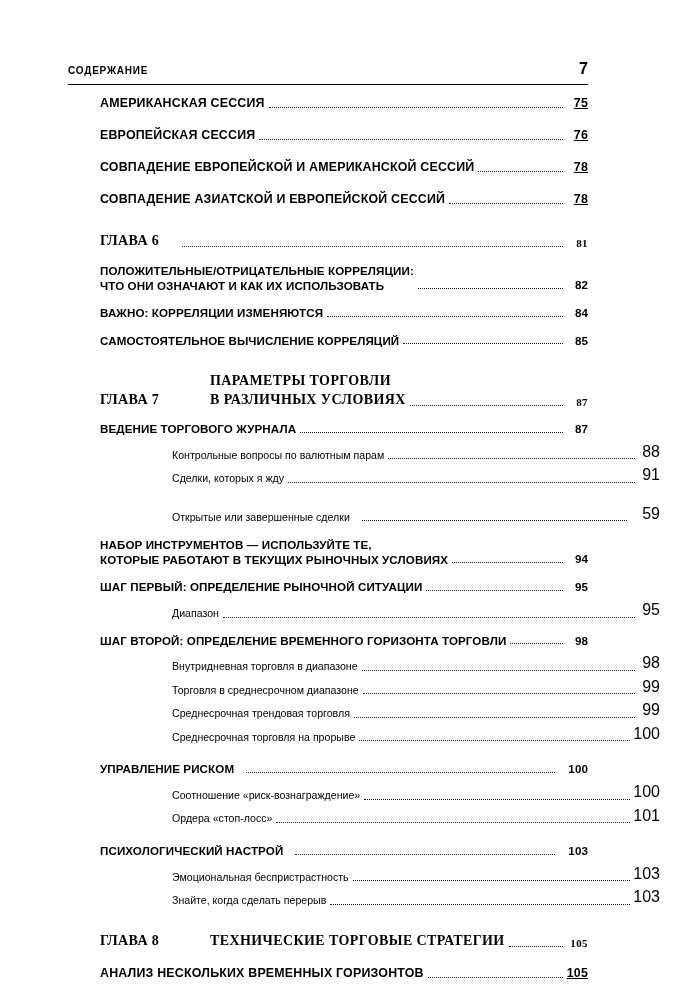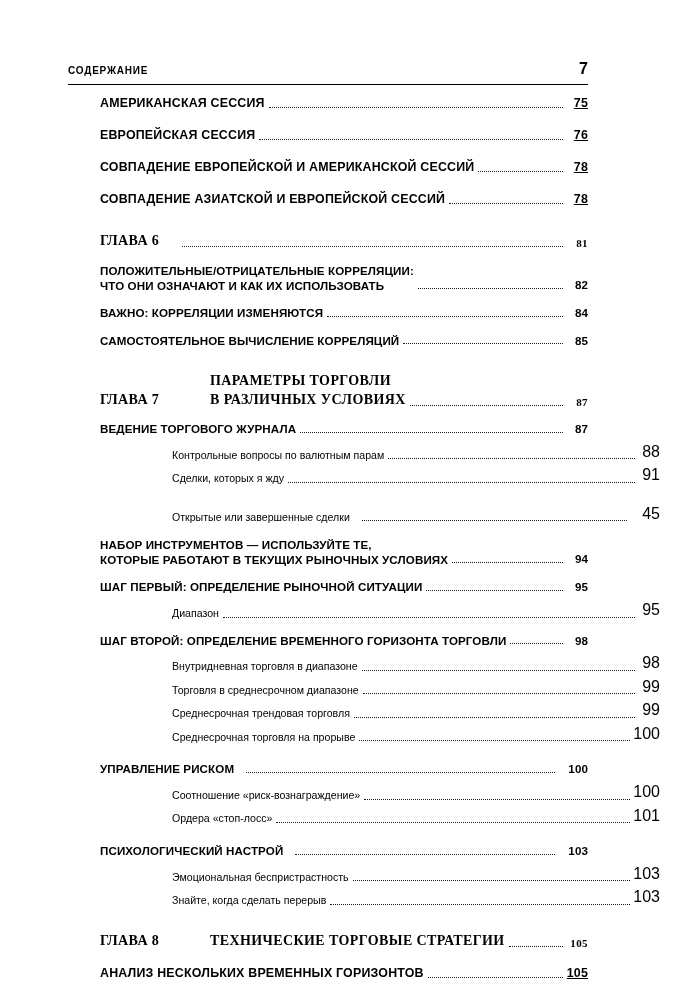--- a/index.html
+++ b/index.html
@@ -202,21 +202,21 @@
           <span class="pg">88</span>
         </div>
         <div class="row lvl-sub tight">
           <span class="txt">Сделки, которых я жду</span>
           <span class="dots"></span>
           <span class="pg">91</span>
         </div>
         <div class="row lvl-sub gap-md tight">
           <span class="txt">Открытые или завершенные сделки</span>
           <span class="dots"></span>
-          <span class="pg">45</span>
+          <span class="pg">59</span>
         </div>
         <div class="row lvl-section multiline">
           <span class="txt">НАБОР ИНСТРУМЕНТОВ — ИСПОЛЬЗУЙТЕ ТЕ,
 КОТОРЫЕ РАБОТАЮТ В ТЕКУЩИХ РЫНОЧНЫХ УСЛОВИЯХ</span>
           <span class="dots"></span>
           <span class="pg">94</span>
         </div>
         <div class="row lvl-section">
           <span class="txt">ШАГ ПЕРВЫЙ: ОПРЕДЕЛЕНИЕ РЫНОЧНОЙ СИТУАЦИИ</span>
           <span class="dots"></span>

